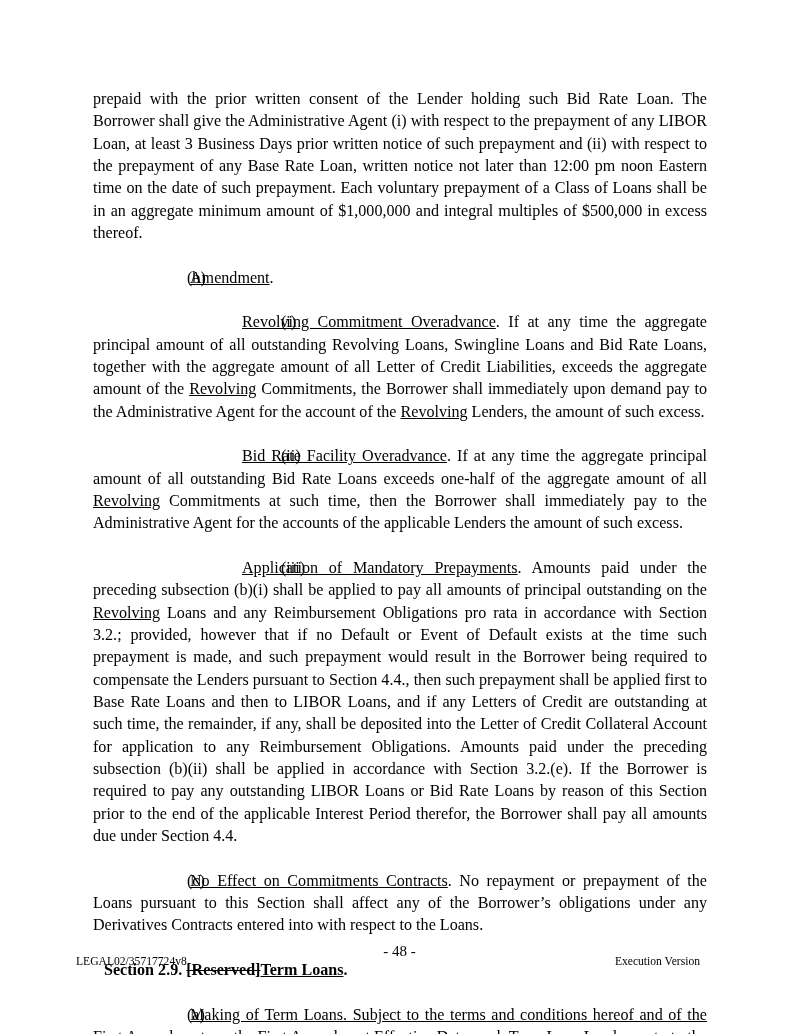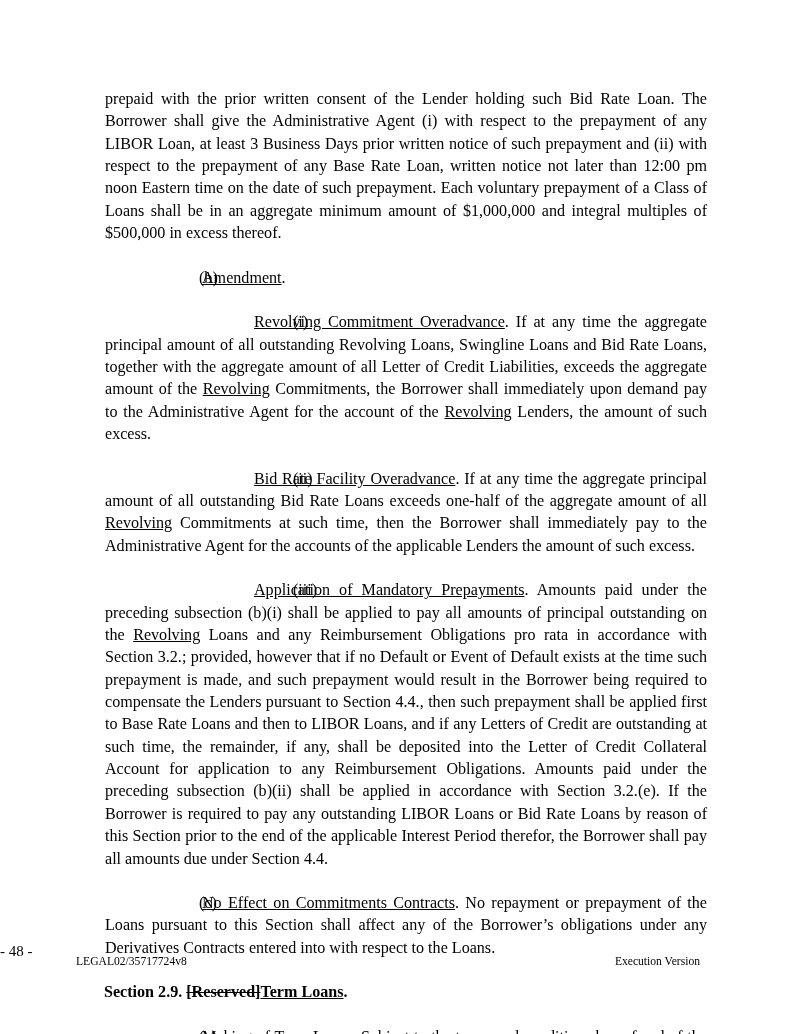--- a/index.html
+++ b/index.html
@@ -19,21 +19,21 @@
     overflow: hidden;
     box-sizing: border-box;
   }
   .content {
     position: absolute;
     left: 93px;
     top: 88px;
     width: 614px;
   }
   p.para {
-    margin: 0 0 0 12px;
+    margin: 0 0 0 0;
     font-size: 16.1px;
     line-height: 22.35px;
     text-align: justify;
     text-justify: inter-word;
     -webkit-hyphens: none;
     hyphens: none;
   }
   p.gap { margin-top: 22.3px; }
   
   p.flush { text-indent: 0; }
@@ -51,21 +51,21 @@
     line-height: 22.35px;
     font-weight: bold;
     margin: 11px;
     text-align: left;
   }
   .footer-pageno {
     position: absolute;
     left: 0;
     top: 943px;
     width: 799px;
-    text-align: left;
+    text-align: center;
     font-size: 15px;
   }
   .footer-row {
     position: absolute;
     left: 76px;
     top: 955px;
     width: 624px;
     display: flex;
     justify-content: space-between;
     font-size: 11.6px;

